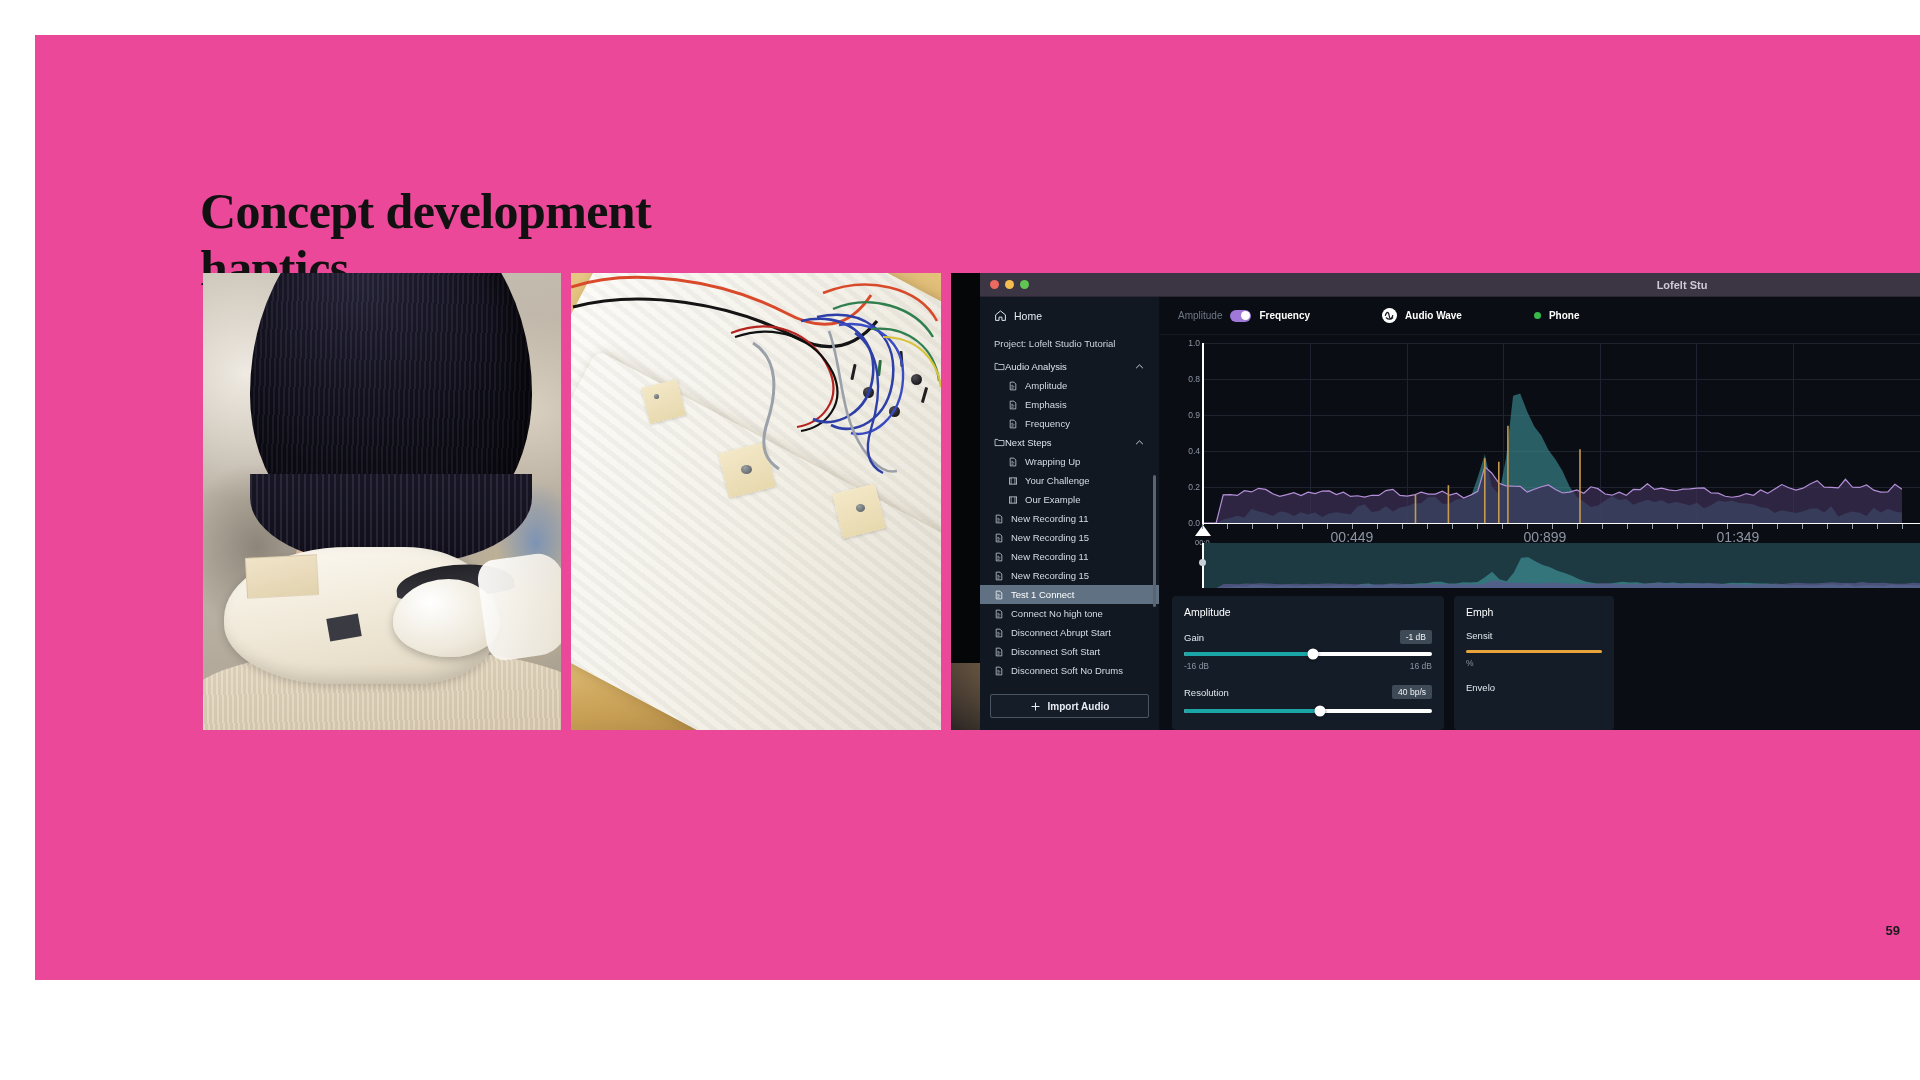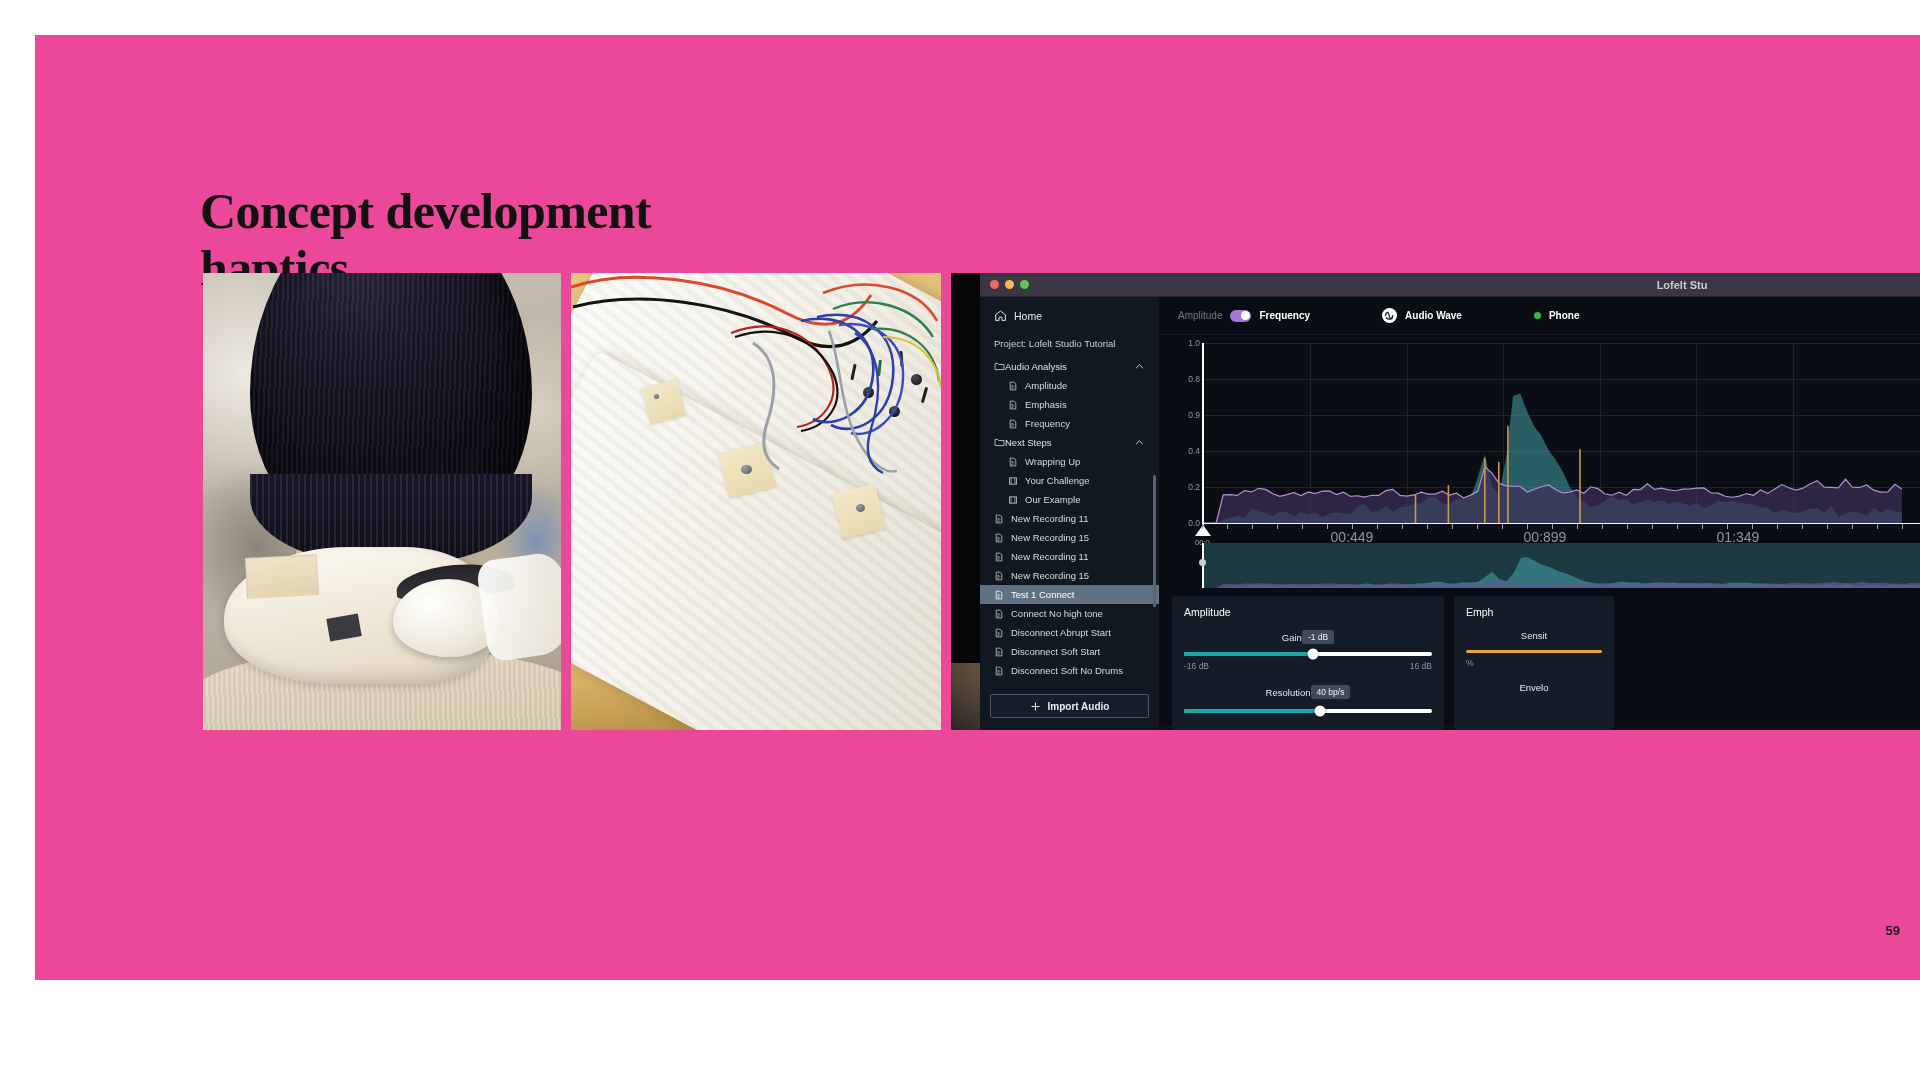--- a/index.html
+++ b/index.html
@@ -331,21 +331,21 @@
   .minimap-sel { position:absolute; inset:0; background:#1d3a42; }
   .mm-handle-stem { position:absolute; width:2px; background:#ffffff; }
   .mm-handle-knob { position:absolute; width:7px; height:7px; border-radius:50%; background:#c9cfd8; }
   .panel-row {
     display:flex; gap:10px; padding:8px 0 0 12px;
   }
   .panel {
     background:#131c27; border-radius:4px; padding:10px 12px 12px 12px;
   }
   .panel-title { font-size:10.5px; color:#ffffff; font-weight:400; margin-bottom:12px; }
-  .panel-row2 { display:flex; align-items:center; justify-content:center; margin-bottom:8px; }
+  .panel-row2 { display:flex; align-items:center; justify-content:space-between; margin-bottom:8px; }
   .panel-lab { font-size:9.5px; color:#e3e8ef; }
   .chip {
     background:#3f4a57; color:#eef2f7; font-size:8.5px;
     padding:2px 6px; border-radius:2px;
   }
   .slider { position:relative; height:4px; border-radius:2px; background:#ffffff; margin:8px 0 5px 0; }
   .slider-fill { position:absolute; left:0; top:0; bottom:0; border-radius:2px; background:#1aa6a6; }
   .slider-knob {
     position:absolute; top:50%; width:11px; height:11px; border-radius:50%;
     background:#ffffff; transform: translate(-50%,-50%); box-shadow:0 1px 3px rgba(0,0,0,.5);

